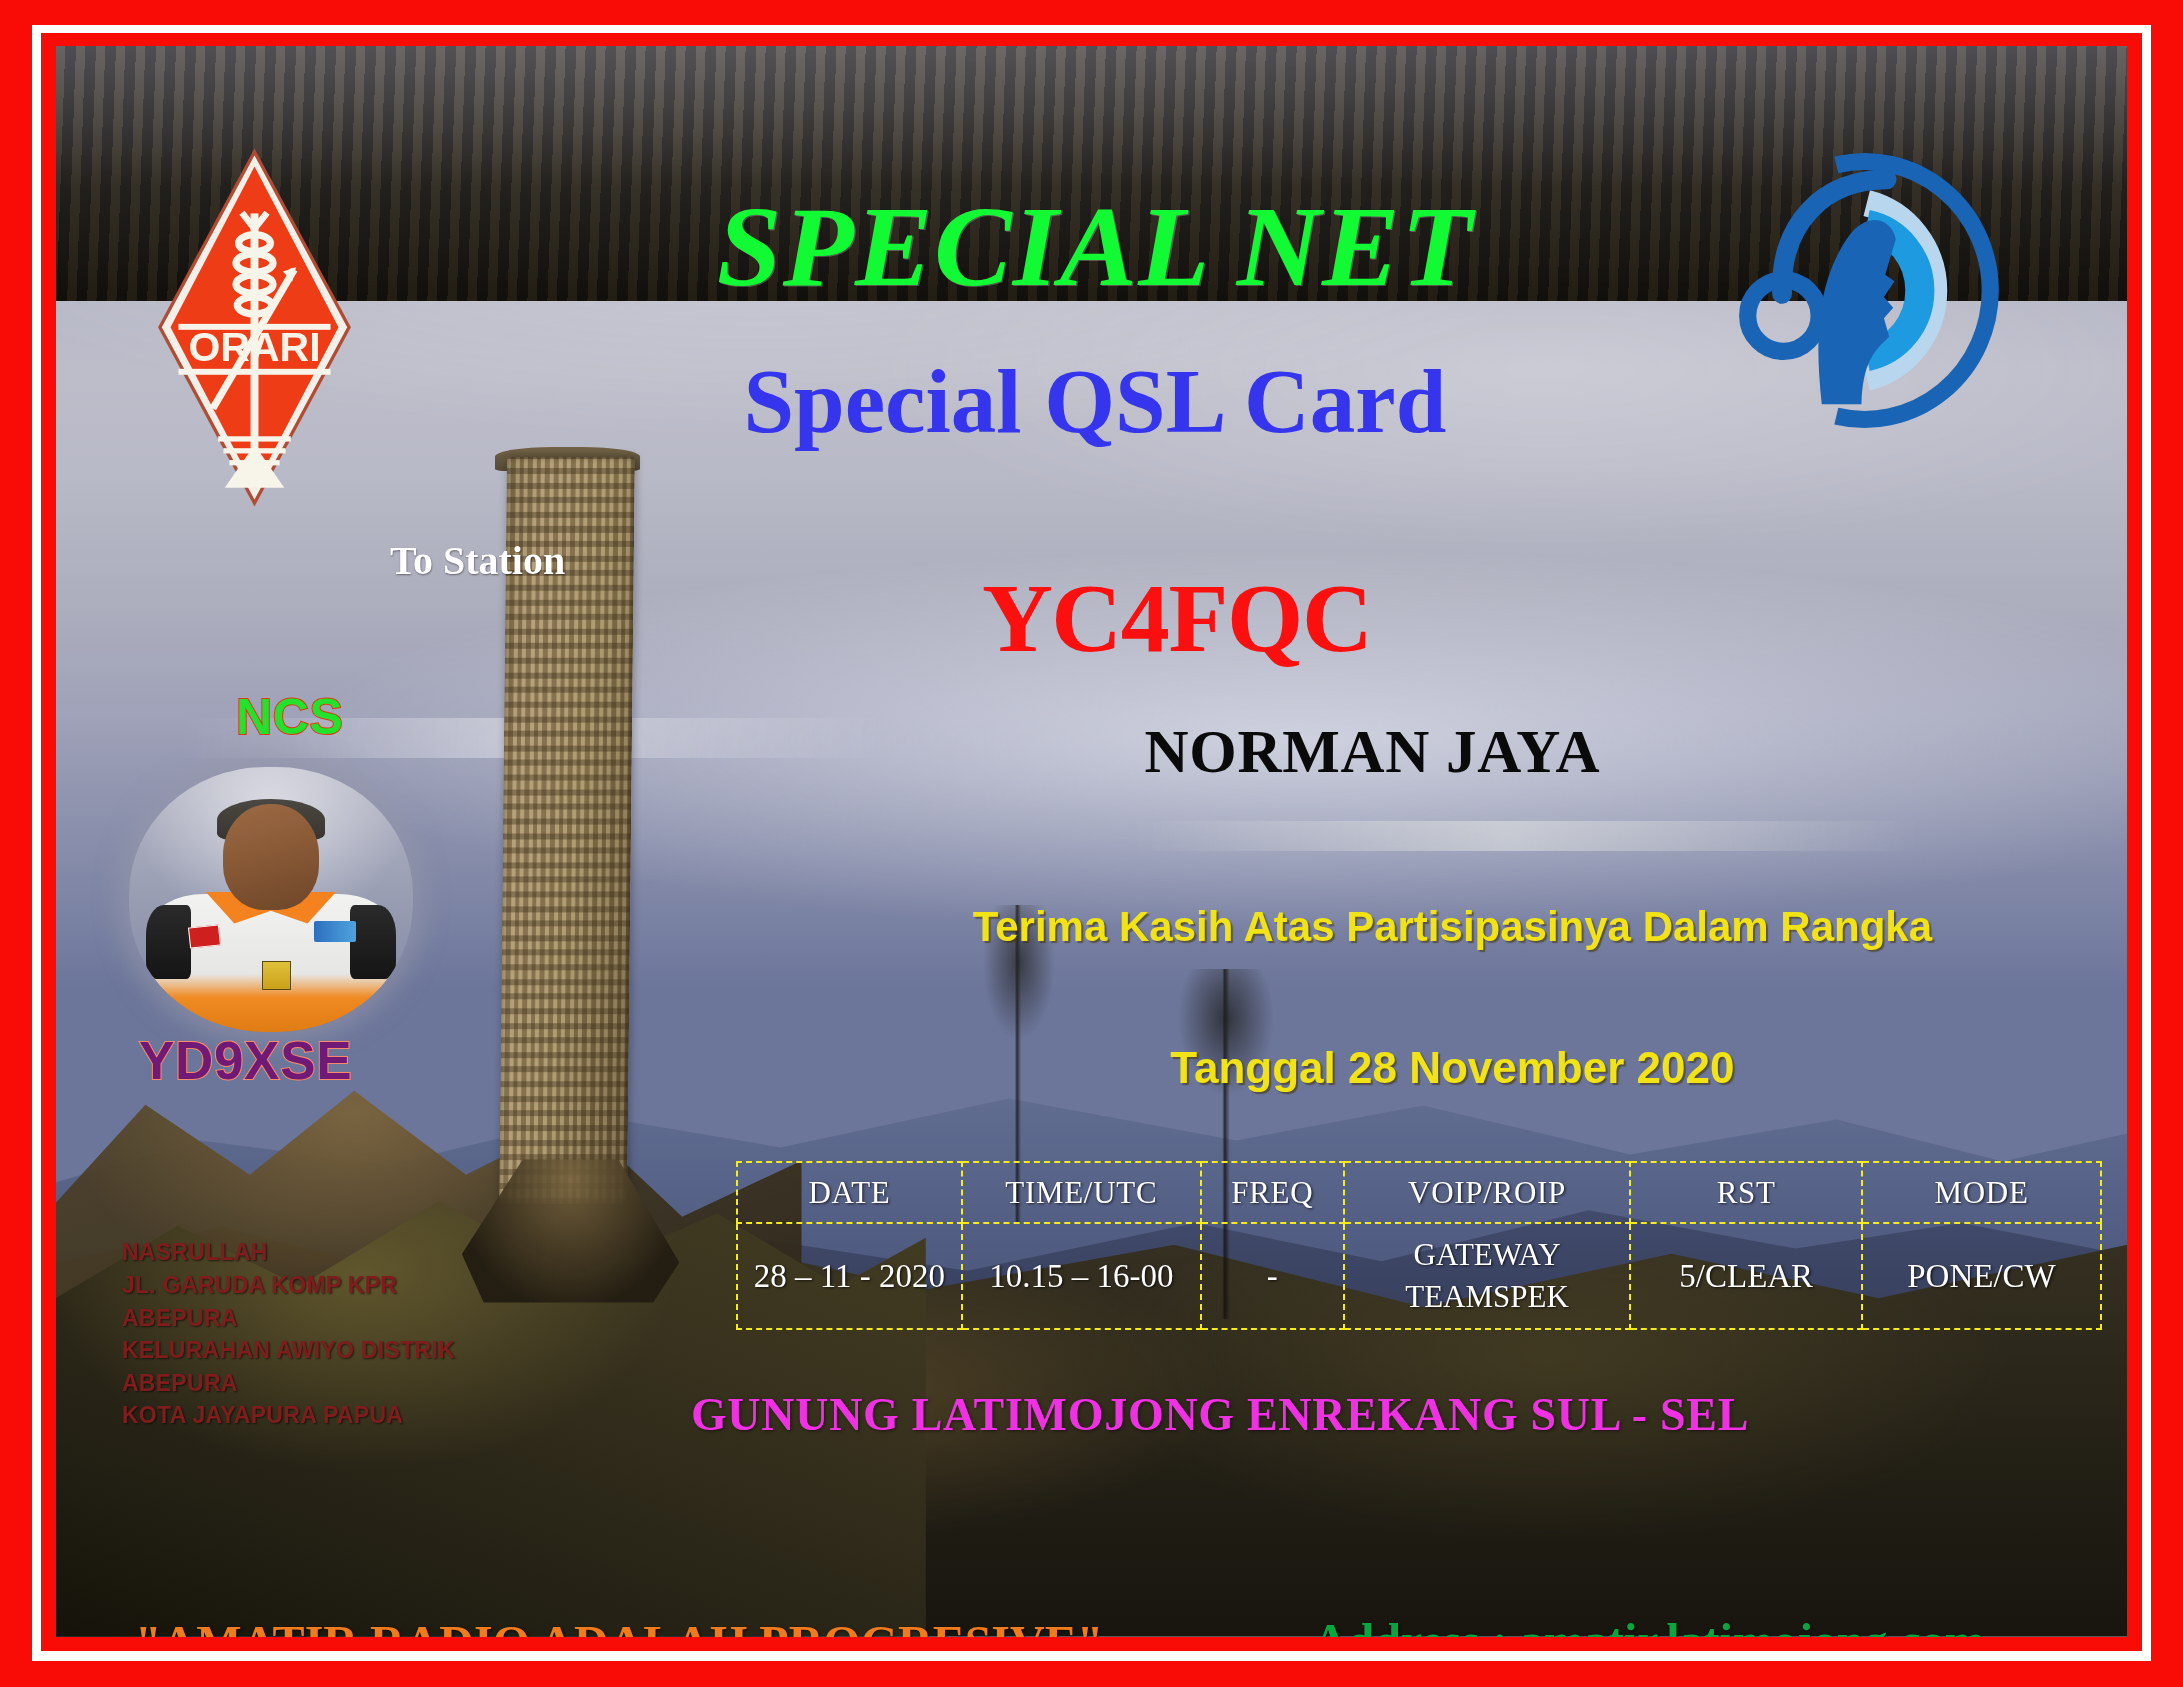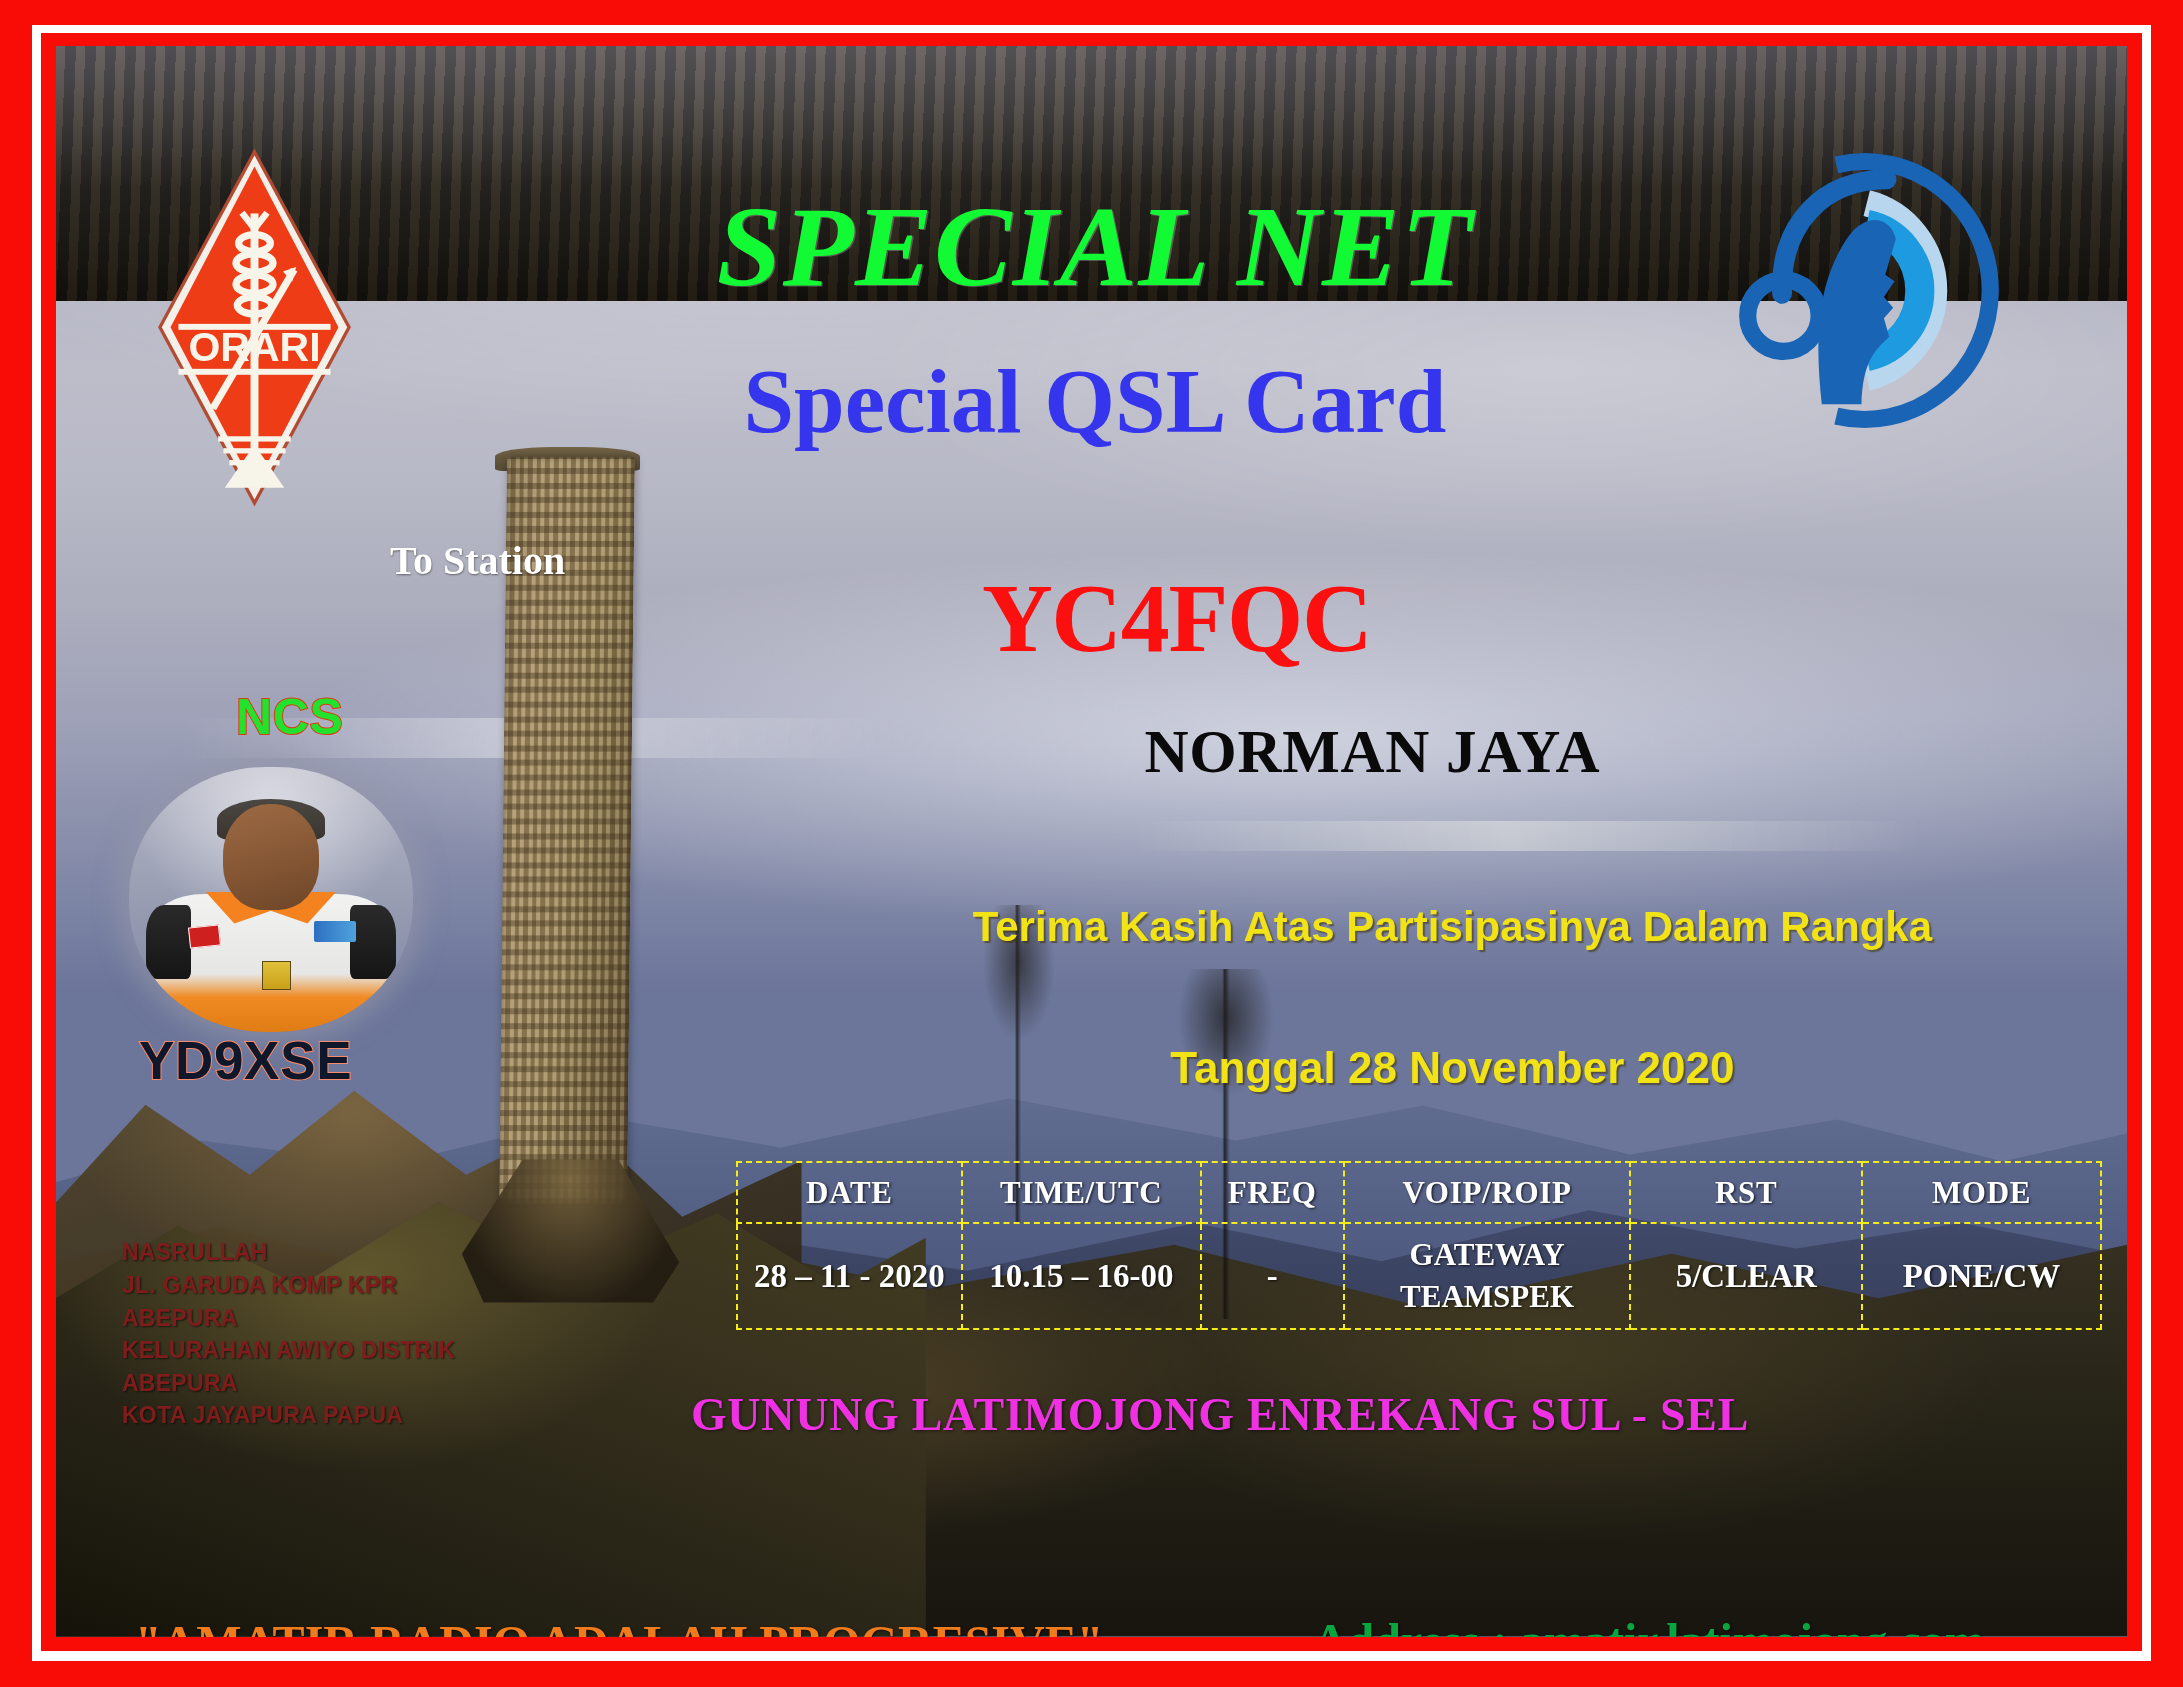--- a/index.html
+++ b/index.html
@@ -284,21 +284,21 @@
     border-radius: 2px;
   }
   #ncs-badge {
     position: absolute; left: 47%; top: 73%; width: 10%; height: 11%;
     background: linear-gradient(180deg,#e0c23a,#caa019);
     border: 1.3px solid #5a4a12;
   }
   #ncs-callsign {
     position: absolute; left: 83px; top: 984px;
     font-size: 53px; font-weight: bold;
-    color: #0f172a;
+    color: #701a75;
     font-family: "Liberation Sans", sans-serif;
     -webkit-text-stroke: 2px #ff8a6a;
     paint-order: stroke fill;
     letter-spacing: 0.7px;
   }
 
   
   #address-block {
     position: absolute; left: 66px; top: 1190px;
     font-family: "Liberation Sans", sans-serif;
@@ -316,21 +316,21 @@
     position: absolute;
     left: 680px; top: 1115px;
     width: 1366px; height: 167px;
     border-collapse: collapse;
     table-layout: fixed;
     font-family: "Liberation Serif", serif;
   }
   #qso-table td, #qso-table th {
     border: 2px dashed #f6ec17;
     color: #ffffff;
-    font-weight: bold;
+    font-weight: normal;
     text-align: center;
     vertical-align: middle;
     text-shadow: 1.3px 1.3px 2.6px rgba(0,0,0,.7);
     padding: 1.3px 2.6px;
   }
   #qso-table thead th { height: 61px; font-size: 31px; letter-spacing: 0.7px; }
   #qso-table tbody td { height: 106px; font-size: 33px; letter-spacing: 0px; }
   #qso-table tbody td.two-line { font-size: 31px; line-height: 1.35; }
   .col-date { width: 16.5%; }
   .col-time { width: 17.5%; }

